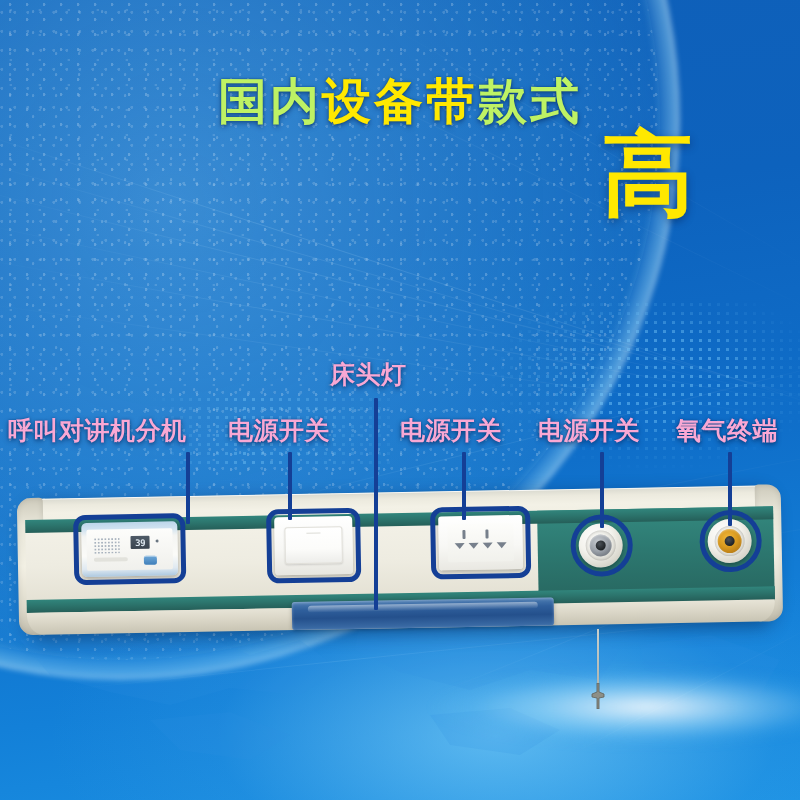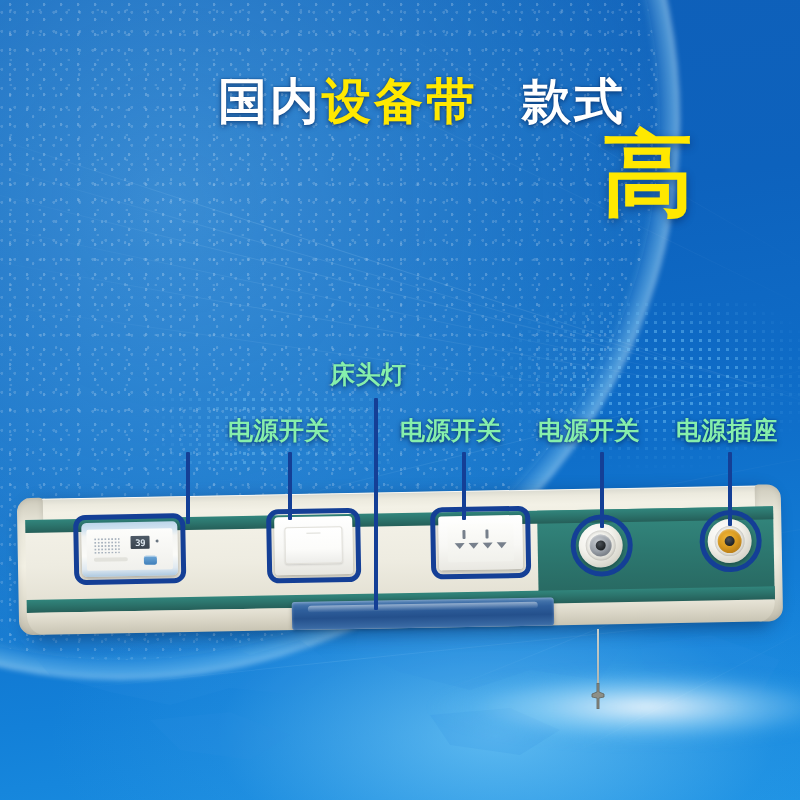--- a/index.html
+++ b/index.html
@@ -112,21 +112,21 @@
   
   .headline {
     position:absolute; left:0; top:76px; width:800px;
     text-align:center; z-index:40;
     pointer-events:none;
   }
   .hl-line1 {
     font-size:49px; font-weight:bold; letter-spacing:3px;
     line-height:1.06; white-space:nowrap;
   }
-  .hl-line1 .w { color:#ffffff; text-shadow:0 2px 5px rgba(0,30,80,.55), 0 0 2px rgba(0,40,90,.6);margin-left:44px; }
+  .hl-line1 .w { color:#bef264; text-shadow:0 2px 5px rgba(0,30,80,.55), 0 0 2px rgba(0,40,90,.6); }
   .hl-line1 .y { color:#ffe800; text-shadow:0 2px 5px rgba(0,30,80,.55), 0 0 2px rgba(20,40,0,.35); }
 
   .hl-line2wrap {
     position:relative; width:800px; height:86px; margin-top:14px;
   }
   .hl-line2 {
     position:absolute; left:355px; top:4px; transform:translateX(-50%);
     font-size:54px; font-weight:bold; color:#ffffff; letter-spacing:4px;
     white-space:nowrap;
     text-shadow:0 3px 7px rgba(0,30,80,.55), 0 0 2px rgba(0,40,90,.55);
@@ -134,21 +134,21 @@
   .hl-big {
     position:absolute; left:648px; top:-14px; transform:translateX(-50%);
     font-size:92px; font-weight:bold; color:#ffe800; line-height:1;
     text-shadow:0 3px 9px rgba(0,25,70,.45);
   }
 
   
   .callouts { position:absolute; inset:0; z-index:45; }
   .callout {
     position:absolute;
-    font-size:25px; font-weight:bold; color:#86efac;
+    font-size:25px; font-weight:bold; color:#f9a8d4;
     white-space:nowrap; letter-spacing:.5px;
     text-shadow:0 2px 5px rgba(0,35,85,.7), 0 0 2px rgba(0,40,95,.5);
   }
   .leader {
     position:absolute; width:4px;
     background:#143f96;
     border-radius:1px;
   }
 
   
@@ -401,25 +401,26 @@
 
   <div class="callouts no-sel">
 
     <div class="leader" style="left:186px; top:452px; height:72px;"></div>
     <div class="leader" style="left:288px; top:452px; height:68px;"></div>
     <div class="leader" style="left:374px; top:398px; height:212px;"></div>
     <div class="leader" style="left:462px; top:452px; height:68px;"></div>
     <div class="leader" style="left:600px; top:452px; height:76px;"></div>
     <div class="leader" style="left:728px; top:452px; height:74px;"></div>
 
+    <div class="callout" style="left:8px;   top:414px;">呼叫对讲机分机</div>
     <div class="callout" style="left:228px; top:414px;">电源开关</div>
     <div class="callout" style="left:330px; top:358px;">床头灯</div>
     <div class="callout" style="left:400px; top:414px;">电源开关</div>
     <div class="callout" style="left:538px; top:414px;">电源开关</div>
-    <div class="callout" style="left:676px; top:414px;">电源插座</div>
+    <div class="callout" style="left:676px; top:414px;">氧气终端</div>
   </div>
 
   <div class="panel-wrap">
     <div class="panel">
 
       <div class="panel-body"></div>
       <div class="cap l"></div>
       <div class="cap r"></div>
 
       <div class="face"></div>

